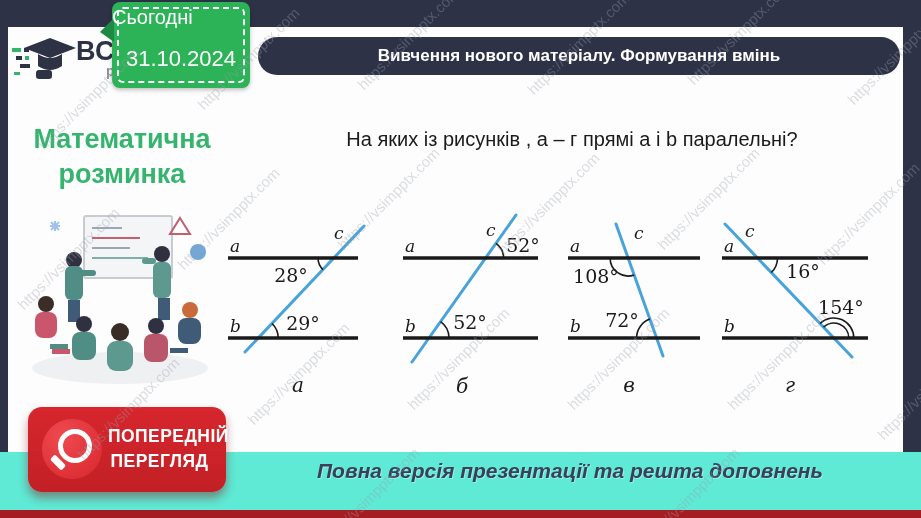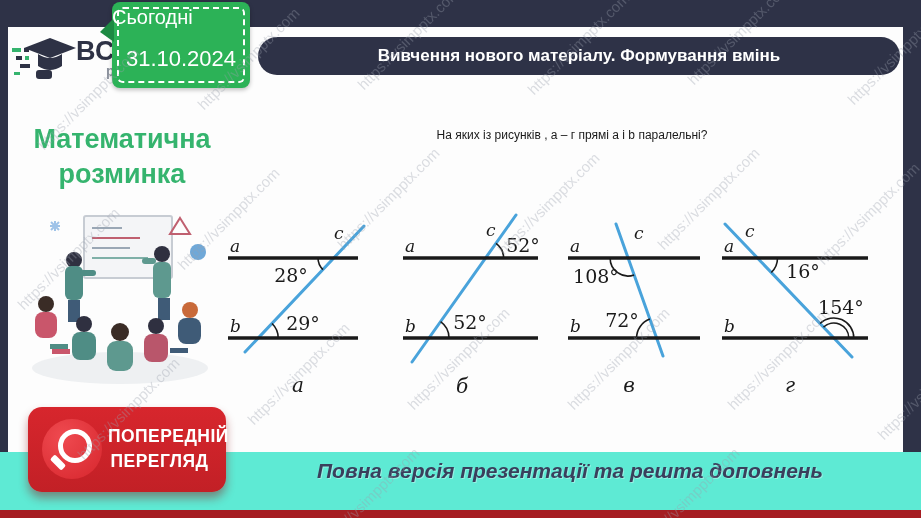--- a/index.html
+++ b/index.html
@@ -22,21 +22,21 @@
   .badge .l2{position:absolute;left:0;right:0;top:44px;text-align:center;color:#fff;font-size:22px;font-weight:normal;}
 
   
   .hdr{position:absolute;left:258px;top:37px;width:642px;height:38px;background:#2e3247;display:flex;align-items:center;justify-content:center;border-radius:19px;}
   .hdr span{color:#ffffff;font-size:17px;font-weight:bold;}
 
   
   .warm{position:absolute;left:22px;top:122px;width:200px;text-align:center;color:#35b46e;font-weight:bold;font-size:27px;line-height:35px;}
 
   
-  .question{position:absolute;left:262px;top:128px;width:620px;text-align:center;color:#1a1a1a;font-size:12px;}
+  .question{position:absolute;left:262px;top:128px;width:620px;text-align:center;color:#1a1a1a;font-size:20px;}
 
   
   .diag{position:absolute;top:200px;}
   .diag text{fill:#1a1a1a;}
   .lbl-i{font-family:"DejaVu Serif","Liberation Serif",serif;font-style:italic;font-size:17px;}
   .ang{font-family:"DejaVu Serif","Liberation Serif",serif;font-size:19px;}
   .capl{font-family:"DejaVu Serif","Liberation Serif",serif;font-style:italic;font-size:20px;}
   .pline{stroke:#1a1a1a;stroke-width:3.4;}
   .tline{stroke:#49a3db;stroke-width:3;stroke-linecap:round;}
   .arc{stroke:#1a1a1a;stroke-width:1.6;fill:none;}

